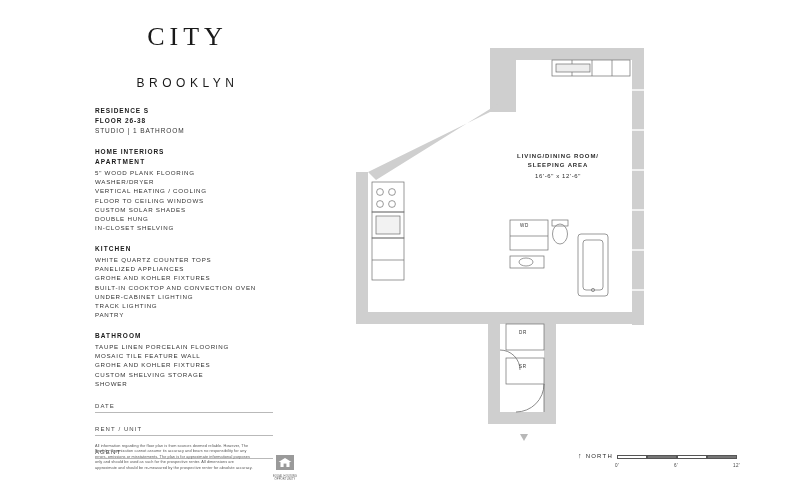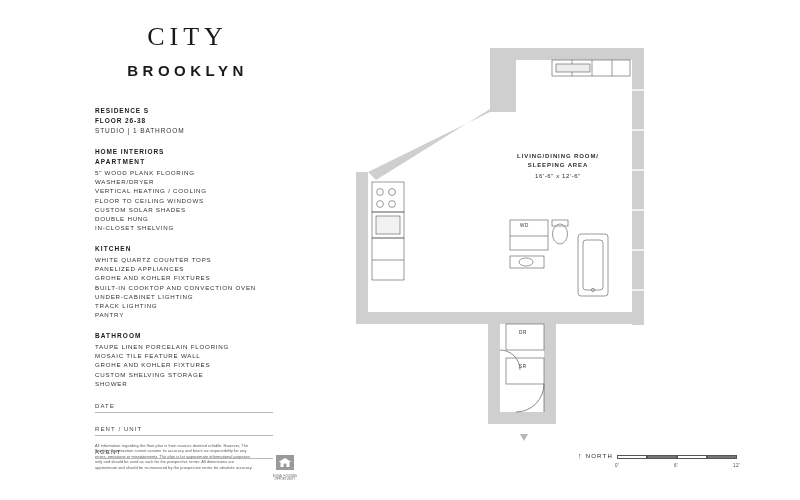--- a/index.html
+++ b/index.html
@@ -35,25 +35,24 @@
   .brand-line1, .brand-line2 {
     font-family: "Liberation Serif", serif;
     font-size: 26px;
     letter-spacing: 5px;
     line-height: 30px;
     color: #1a1a1a;
   }
   .brand-line2 { margin-top: 2px; }
   .brand-sub {
     font-family: "Liberation Sans", sans-serif;
-    font-size: 15px;
+    font-size: 12px;
     letter-spacing: 4.5px;
-    margin-top: 10px;
+    margin-top: 24px;
     color: #1a1a1a;
-    font-weight: bold;
   }
 
   .info-block {
     position: absolute;
     left: 95px;
     top: 106px;
     width: 200px;
   }
   .res-line {
     font-size: 6.5px;

